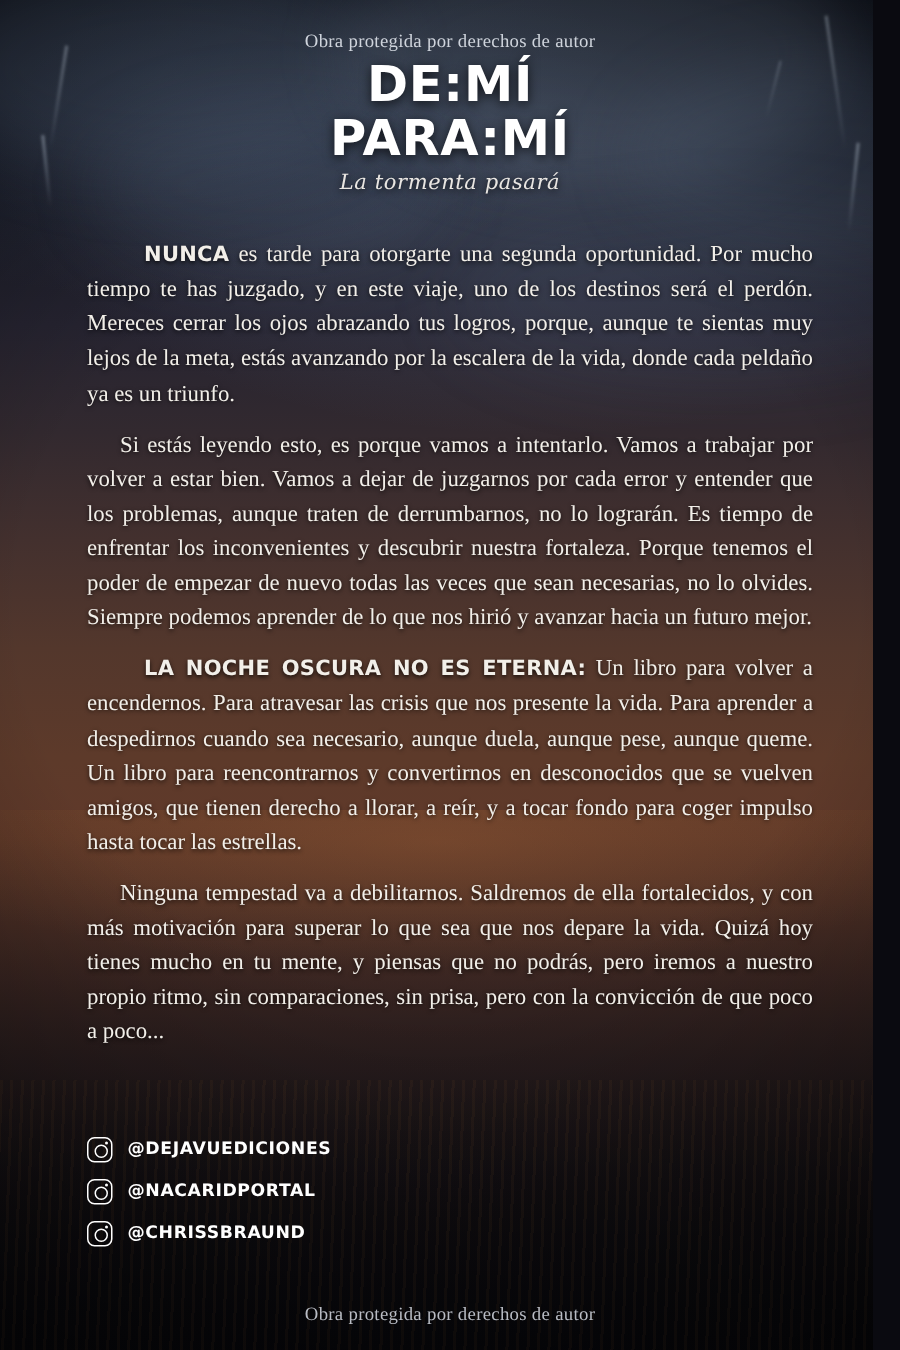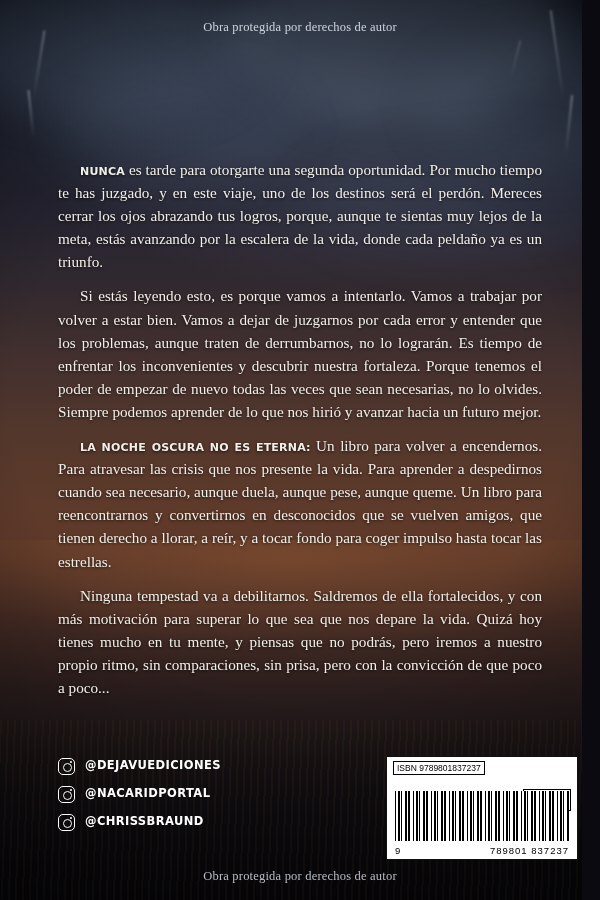--- a/index.html
+++ b/index.html
@@ -121,22 +121,23 @@
     font-family: "Liberation Serif", serif;
     font-size: 15.2px;
     line-height: 1.52;
     text-align: justify;
     text-shadow: 0 1px 3px rgba(0,0,0,0.75);
   }
   .body-text p { margin: 0 0 11px 0; text-indent: 22px; }
   .lead {
     font-family: "DejaVu Sans", sans-serif;
     font-weight: bold;
-    font-size: 11px;
+    font-size: 14px;
     letter-spacing: 0.2px;
+    margin-left: 16px;
   }
   .closing {
     margin-top: 6px;
     text-indent: 22px;
     font-family: "DejaVu Sans", sans-serif;
     font-weight: bold;
     font-size: 16px;
     letter-spacing: 0.3px;
     color: #ffffff;
   }
@@ -241,20 +242,25 @@
   <div class="bolt b4"></div>
   <div class="bolt b5"></div>
   <div class="field"></div>
   <div class="grass"></div>
   <div class="vignette"></div>
 
   <div class="content">
 
     <div class="copyright-top">Obra protegida por derechos de autor</div>
 
+    <div class="title-block">
+      <div class="title-line">DE:MÍ</div>
+      <div class="title-line">PARA:MÍ</div>
+      <div class="subtitle">La tormenta pasará</div>
+    </div>
 
     <div class="body-text">
       <p><span class="lead">NUNCA</span><span> es tarde para otorgarte una segunda oportunidad. Por mucho tiempo te has juzgado, y en este viaje, uno de los destinos será el perdón. Mereces cerrar los ojos abrazando tus logros, porque, aunque te sientas muy lejos de la meta, estás avanzando por la escalera de la vida, donde cada peldaño ya es un triunfo.</span></p>
       <p>Si estás leyendo esto, es porque vamos a intentarlo. Vamos a trabajar por volver a estar bien. Vamos a dejar de juzgarnos por cada error y entender que los problemas, aunque traten de derrumbarnos, no lo lograrán. Es tiempo de enfrentar los inconvenientes y descubrir nuestra fortaleza. Porque tenemos el poder de empezar de nuevo todas las veces que sean necesarias, no lo olvides. Siempre podemos aprender de lo que nos hirió y avanzar hacia un futuro mejor.</p>
       <p><span class="lead">LA NOCHE OSCURA NO ES ETERNA:</span><span> Un libro para volver a encendernos. Para atravesar las crisis que nos presente la vida. Para aprender a despedirnos cuando sea necesario, aunque duela, aunque pese, aunque queme. Un libro para reencontrarnos y convertirnos en desconocidos que se vuelven amigos, que tienen derecho a llorar, a reír, y a tocar fondo para coger impulso hasta tocar las estrellas.</span></p>
       <p>Ninguna tempestad va a debilitarnos. Saldremos de ella fortalecidos, y con más motivación para superar lo que sea que nos depare la vida. Quizá hoy tienes mucho en tu mente, y piensas que no podrás, pero iremos a nuestro propio ritmo, sin comparaciones, sin prisa, pero con la convicción de que poco a poco...</p>
     </div>
 
     <div class="socials">
       <div class="social-row">
@@ -265,30 +271,17 @@
         <span class="ig-icon"></span>
         <span class="social-handle">@NACARIDPORTAL</span>
       </div>
       <div class="social-row">
         <span class="ig-icon"></span>
         <span class="social-handle">@CHRISSBRAUND</span>
       </div>
     </div>
 
 
-    <div class="isbn-box">
-      <div class="isbn-top">
-        <span class="isbn-left">ISBN 9789801837237</span>
-      </div>
-      <div style="display:flex; justify-content:flex-end;">
-        <span class="isbn-right">90000</span>
-      </div>
-      <div class="barcode"></div>
-      <div class="barcode-digits">
-        <span>9</span>
-        <span>789801 837237</span>
-      </div>
-    </div>
 
     <div class="copyright-bottom">Obra protegida por derechos de autor</div>
 
   </div>
 </div>
 
 </body></html>

